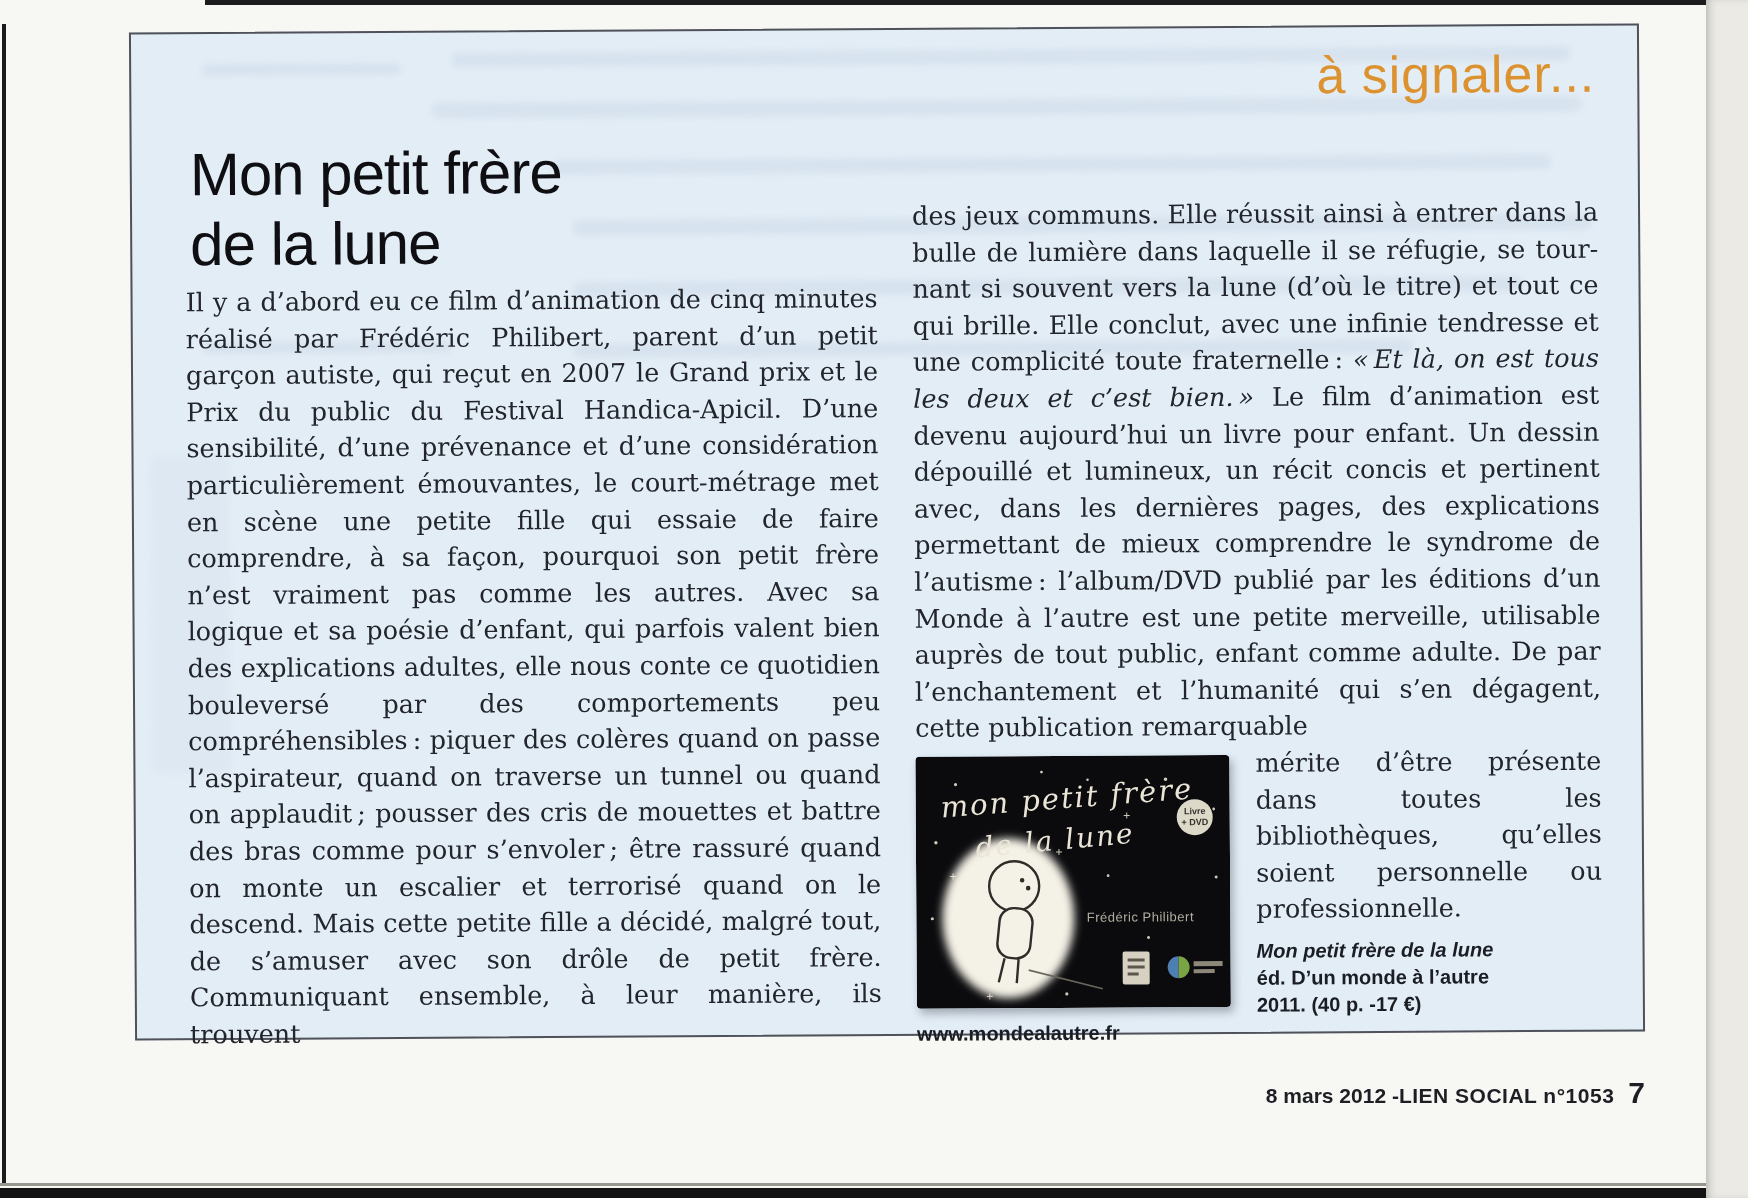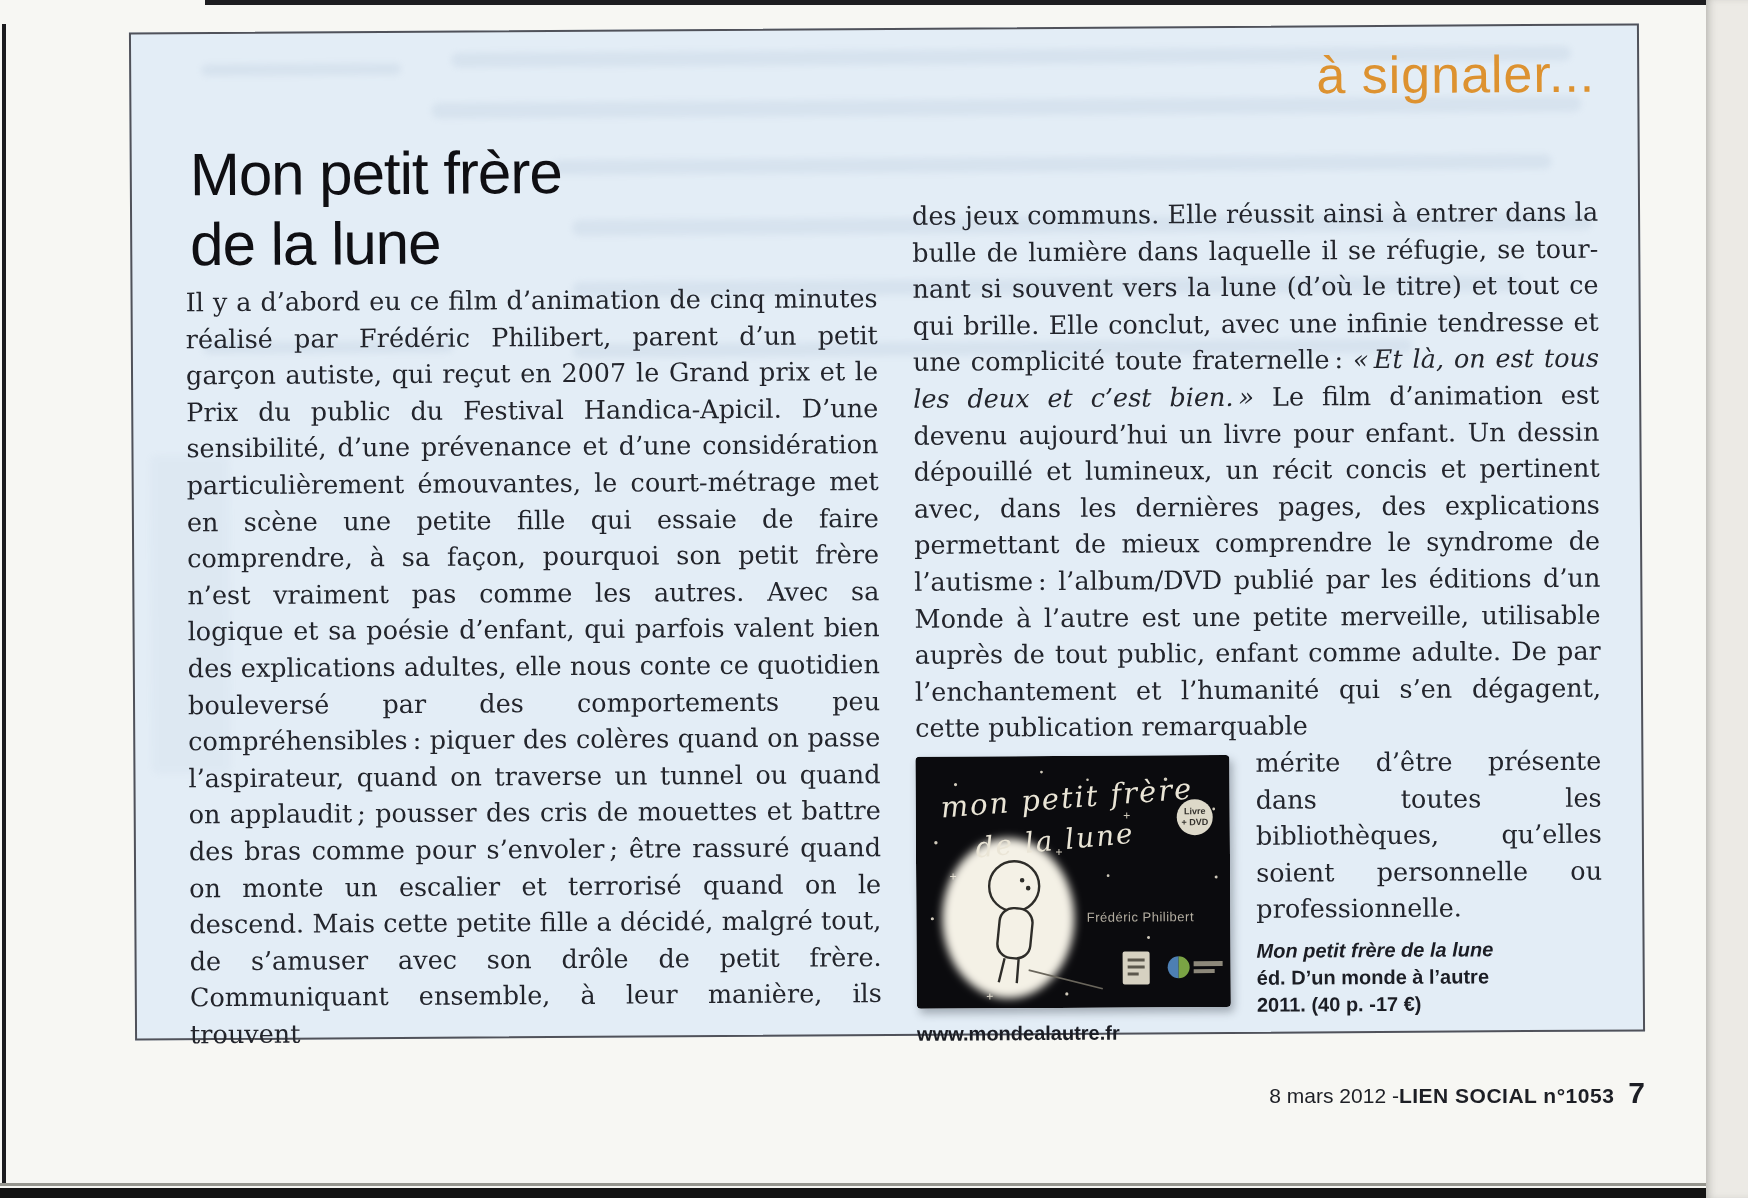--- a/index.html
+++ b/index.html
@@ -40,21 +40,21 @@
   .book-cover{float:left;width:314px;height:252px;margin:10px 26px 6px 0;
       box-shadow:3px 5px 9px rgba(40,50,60,.35);border-radius:4px;}
   .wrap-text{text-align:justify;}
 
   .caption{clear:none;margin-top:10px;font-family:"Liberation Sans",sans-serif;
       font-size:20px;line-height:27px;font-weight:700;color:#1b1d24;text-align:left;}
   .caption .cap-title{font-style:italic;}
 
   .footer{position:absolute;top:1076px;right:103px;font-size:21px;color:#1d1f25;
       white-space:nowrap;display:flex;align-items:baseline;}
-  .footer .f-date{font-weight:400;}
+  .footer .f-date{font-weight:700;}
   .footer .f-journal{font-weight:700;letter-spacing:.5px;}
   .footer .f-page{font-weight:700;font-size:30px;margin-left:14px;}
 </style>
 </head>
 <body>
 
 <div class="page">
 
   <div class="scan-top-line"></div>
   <div class="scan-left-line"></div>

